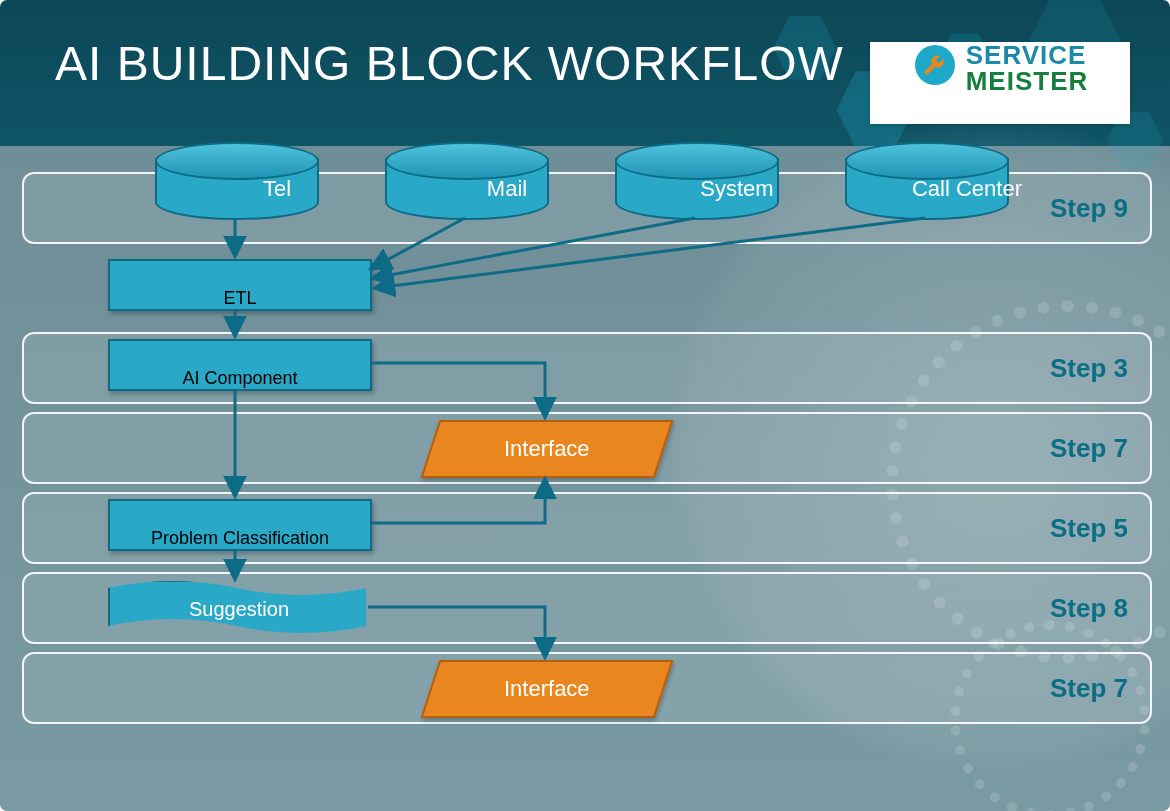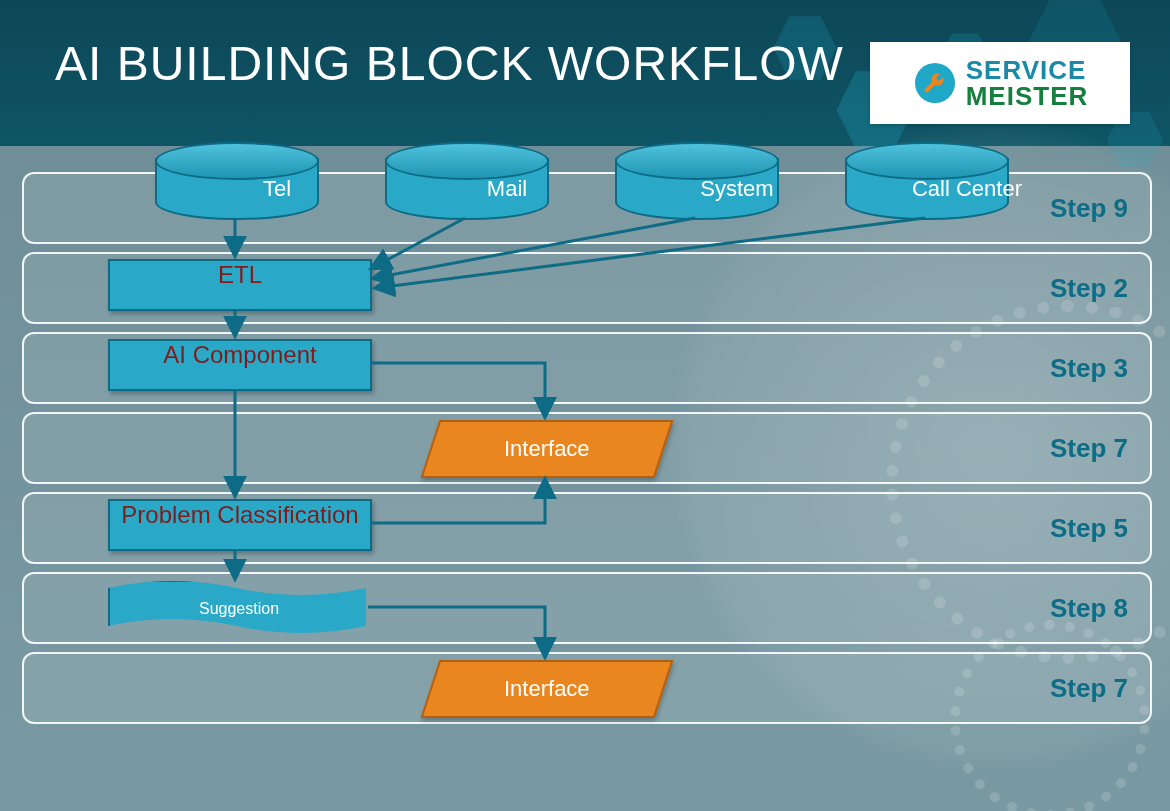--- a/index.html
+++ b/index.html
@@ -10,20 +10,21 @@
     font-family: "Segoe UI", Arial, sans-serif;
     overflow: hidden;
   }
   .canvas {
     position: relative;
     width: 1170px;
     height: 811px;
     background:
       radial-gradient(circle at 85% 55%, rgba(255,255,255,0.18) 0, rgba(255,255,255,0.05) 28%, transparent 30%),
       linear-gradient(180deg, #0c4757 0%, #0f5566 18%, #6f8e97 18%, #7a9aa3 100%);
+    border-radius: 7px;
   }
   
   .deco-hex {
     position: absolute;
     width: 70px;
     height: 80px;
     background: rgba(35,180,210,0.35);
     clip-path: polygon(25% 6%, 75% 6%, 100% 50%, 75% 94%, 25% 94%, 0% 50%);
   }
   .deco-gear {
@@ -41,21 +42,21 @@
     letter-spacing: 1px;
   }
   .logo-box {
     position: absolute;
     right: 40px;
     top: 42px;
     width: 260px;
     height: 82px;
     background: #ffffff;
     display: flex;
-    align-items: center;
+    align-items: flex-start;
     justify-content: center;
     gap: 8px;
     box-shadow: 0 2px 4px rgba(0,0,0,0.15);
   }
   .logo-icon {
     width: 46px;
     height: 46px;
   }
   .logo-text {
     display: flex;
@@ -125,36 +126,36 @@
     text-align: center;
     color: #ffffff;
     font-size: 22px;
     margin-left: 42px;
   }
   
   .proc {
     position: absolute;
     background: #29a9c7;
     border: 2px solid #0d6b85;
-    color: #7f1d1d;
-    font-size: 24px;
-    display: flex;
-    align-items: flex-start;
+    color: #000000;
+    font-size: 18px;
+    display: flex;
+    align-items: flex-end;
     justify-content: center;
     box-shadow: 2px 3px 4px rgba(0,0,0,0.25);
   }
   
   .tape {
     position: absolute;
     width: 258px;
     height: 54px;
     background: #29a9c7;
     border: 2px solid #0d6b85;
     color: #fff;
-    font-size: 16px;
+    font-size: 20px;
     display: flex;
     align-items: center;
     justify-content: center;
     box-shadow: 2px 3px 4px rgba(0,0,0,0.25);
     clip-path: path("M0 8 Q 64 -6 129 8 Q 194 22 258 8 L 258 46 Q 194 60 129 46 Q 64 32 0 46 Z");
   }
   
   .para {
     position: absolute;
     width: 230px;
@@ -205,23 +206,20 @@
     </svg>
     <div class="logo-text">
       <span class="l1">SERVICE</span>
       <span class="l2">MEISTER</span>
     </div>
   </div>
 
   <div class="step-panel" style="top:172px">
     <span class="step-label">Step 9</span>
   </div>
-  <div class="step-panel" style="top:252px">
-    <span class="step-label">Step 2</span>
-  </div>
   <div class="step-panel" style="top:332px">
     <span class="step-label">Step 3</span>
   </div>
   <div class="step-panel" style="top:412px">
     <span class="step-label">Step 7</span>
   </div>
   <div class="step-panel" style="top:492px">
     <span class="step-label">Step 5</span>
   </div>
   <div class="step-panel" style="top:572px">

